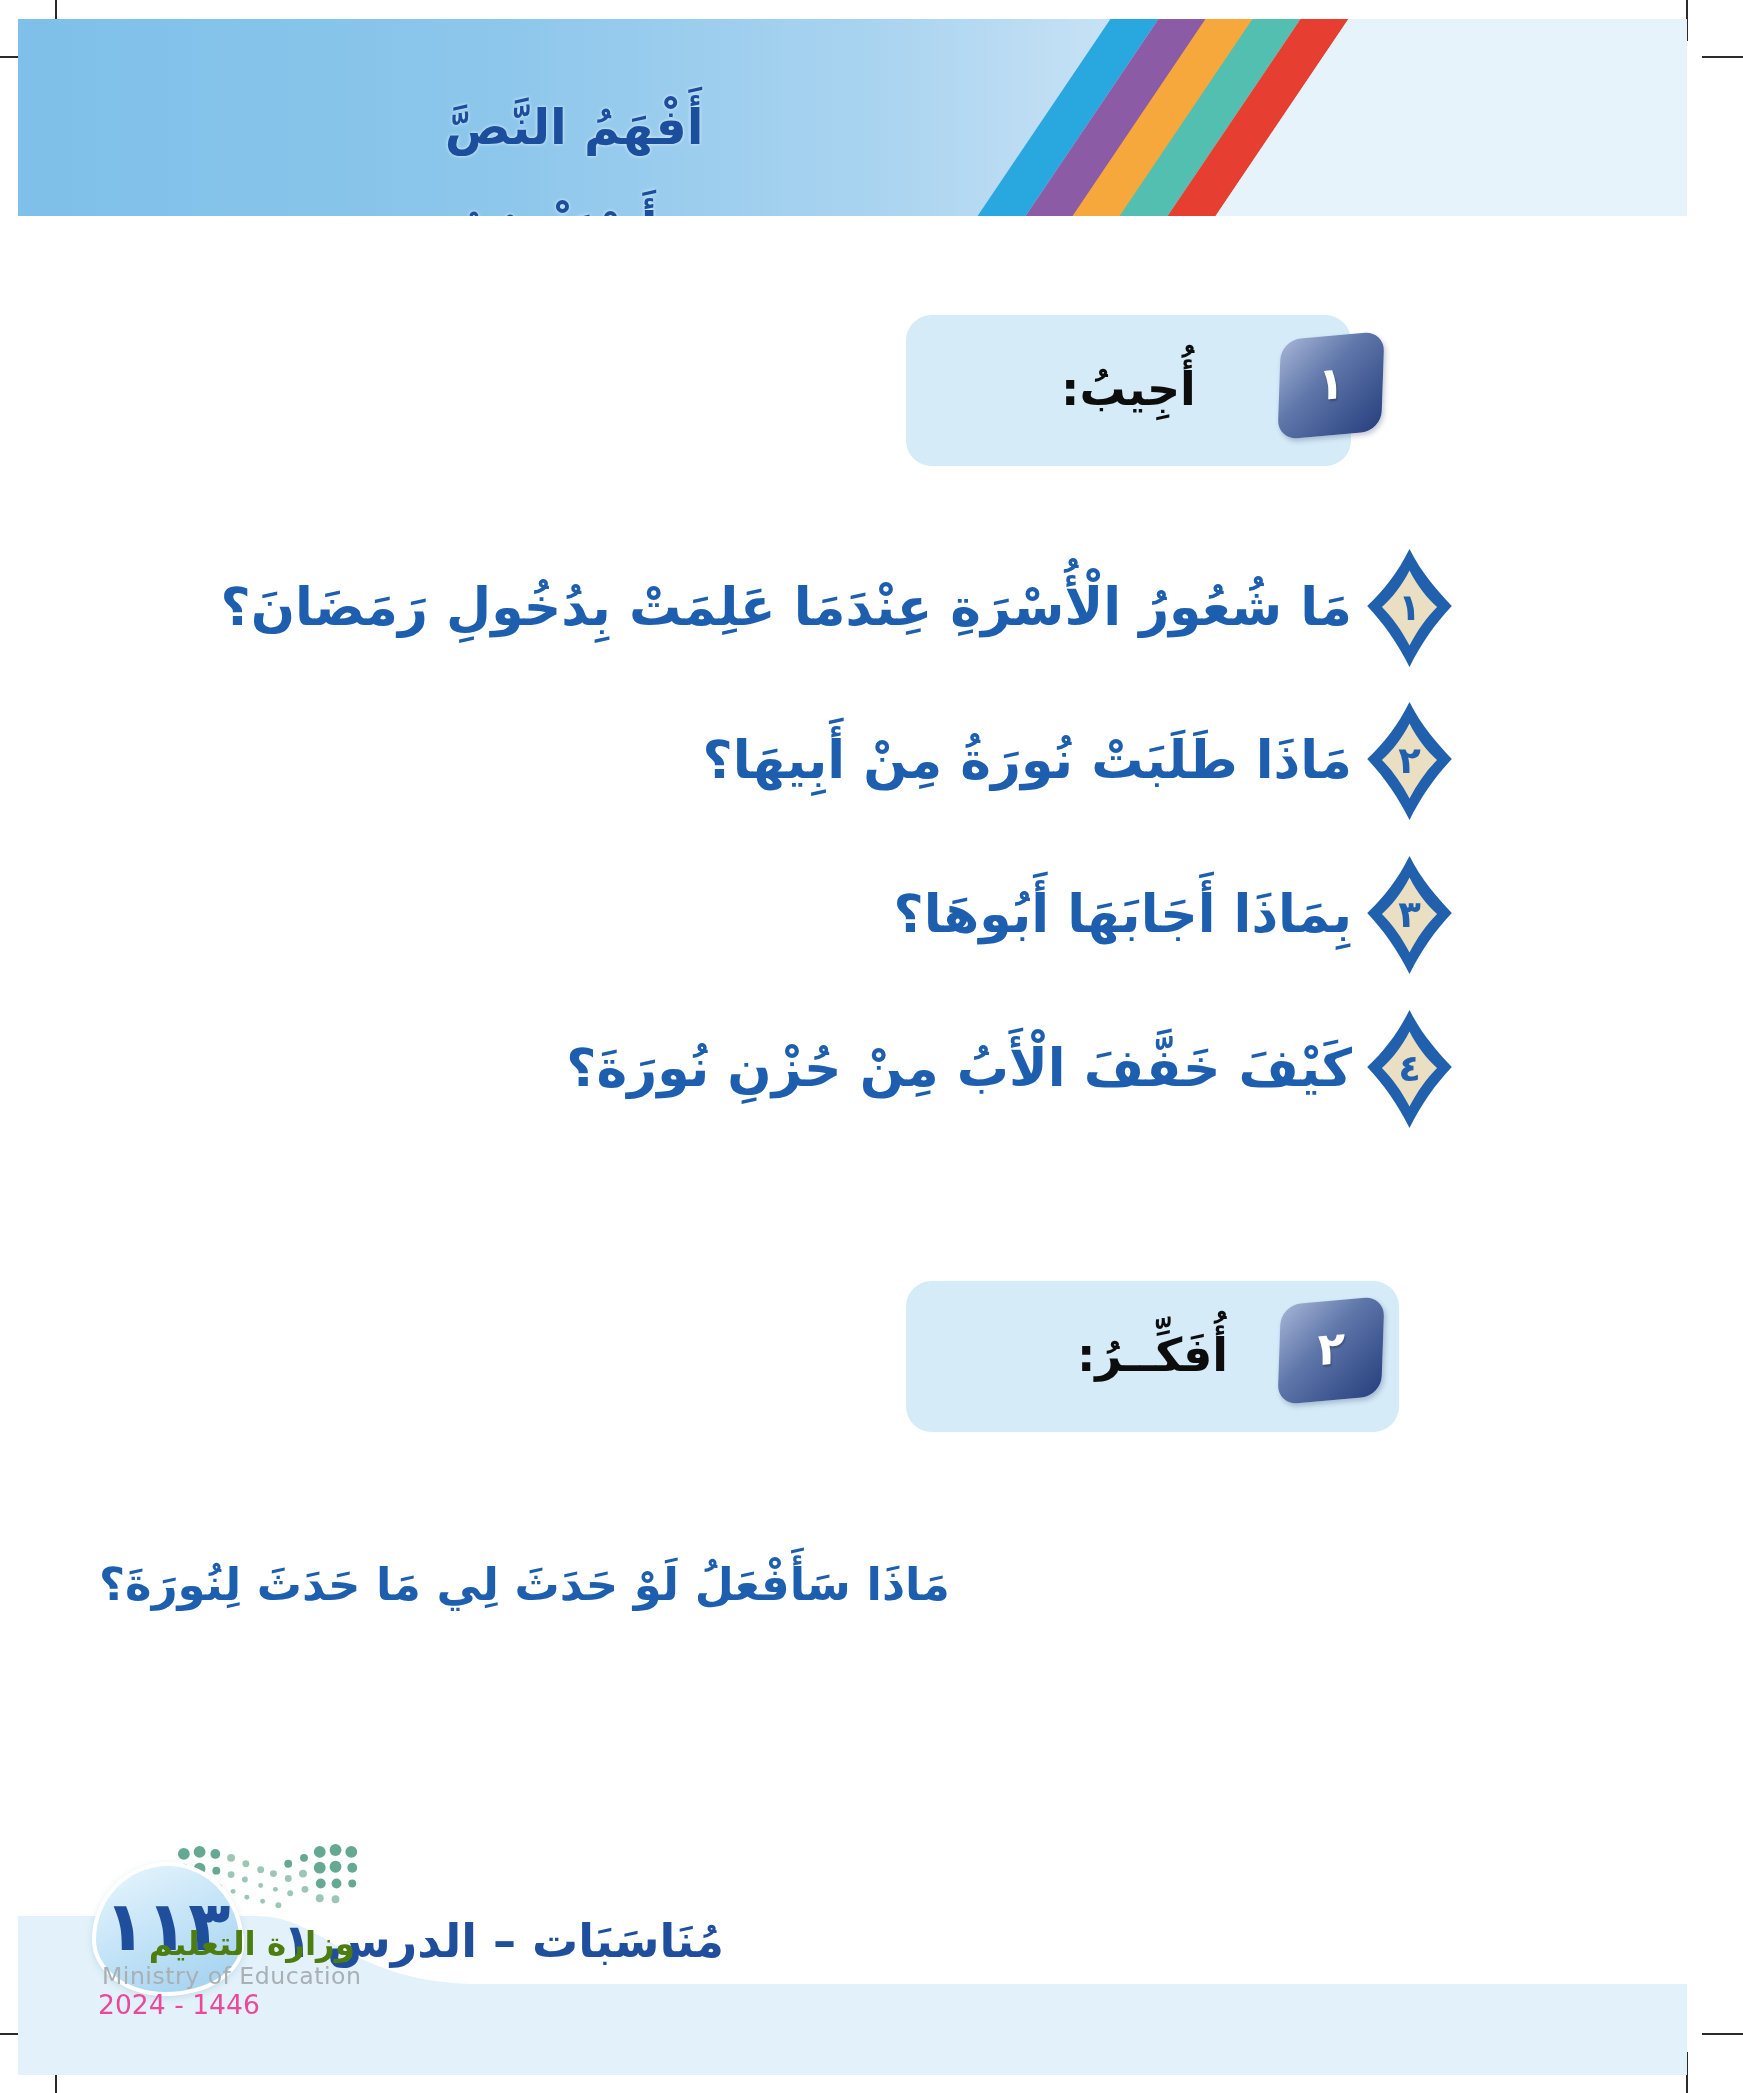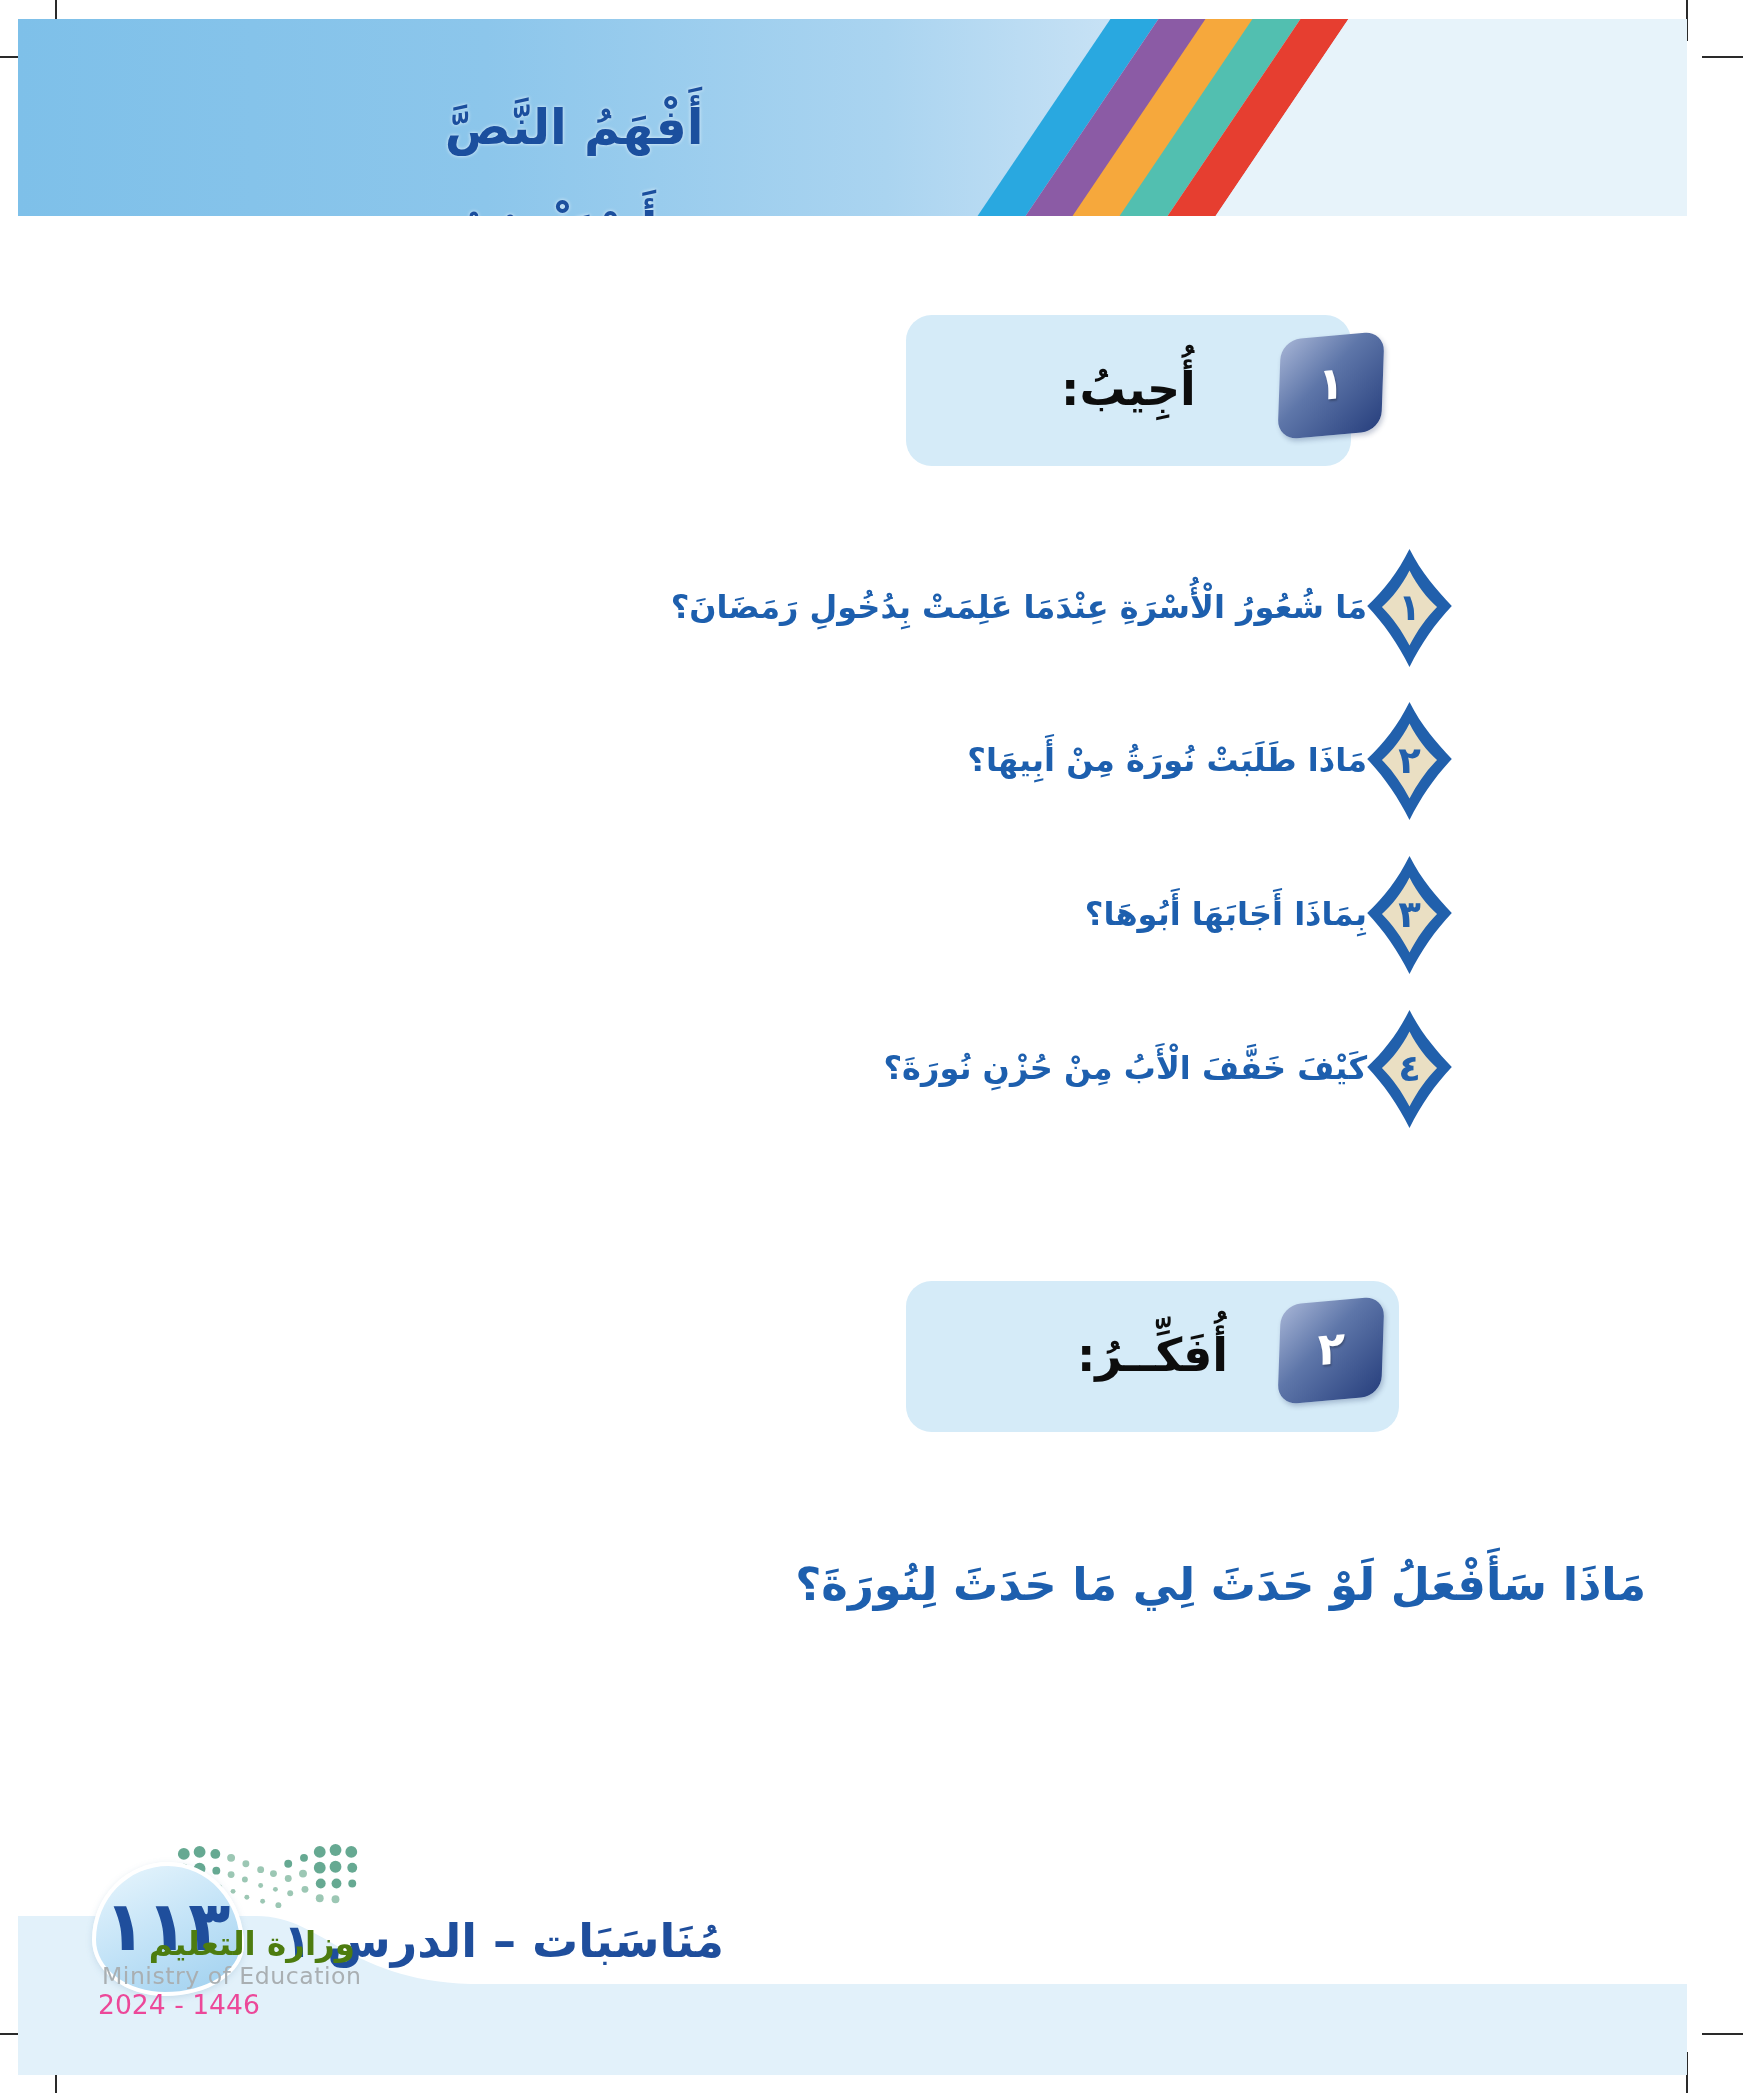--- a/index.html
+++ b/index.html
@@ -34,32 +34,32 @@
     background:linear-gradient(135deg,#a7b5d6 0%,#5e76a9 42%,#273f7d 100%);
     transform:rotate(-5deg) skewX(-7deg);
     box-shadow:2px 3px 4.9px rgba(20,40,90,.25);
   }
   .section-badge span{
     position:absolute;left:0;top:0;width:100%;height:100%;line-height:95px;text-align:center;
     color:#ffffff;font-size:45px;font-weight:bold;text-shadow:1px 2px 2px rgba(0,0,0,.25);
   }
   
   .q-text{
-    position:absolute;left:153px;width:1214px;height:128px;line-height:126px;
-    text-align:right;direction:rtl;color:#1d5fae;font-size:32px;font-weight:bold;white-space:nowrap;
+    position:absolute;left:138px;width:1214px;height:128px;line-height:126px;
+    text-align:right;direction:rtl;color:#1d5fae;font-size:52px;font-weight:bold;white-space:nowrap;
   }
   .q-diamond{position:absolute;left:1364px;width:91px;height:122px;}
   .q-diamond svg{position:absolute;left:0;top:0;}
   .q-num{
     position:absolute;left:0;top:0;width:91px;height:122px;line-height:122px;text-align:center;
     color:#2160ac;font-size:37px;font-weight:bold;
   }
   .think-text{
     position:absolute;left:99px;top:1522px;width:1547px;height:128px;line-height:126px;
-    text-align:right;direction:rtl;color:#1d5fae;font-size:45px;font-weight:bold;white-space:nowrap;
+    text-align:left;direction:rtl;color:#1d5fae;font-size:45px;font-weight:bold;white-space:nowrap;
   }
   
   .footer-wave{position:absolute;left:17.7px;top:1911px;width:1669px;height:164px;z-index:1;}
   .lesson-label{
     position:absolute;left:389px;top:1913px;width:335px;height:59px;line-height:57px;z-index:2;
     text-align:center;direction:rtl;color:#1f4e9c;font-size:46px;font-weight:bold;white-space:nowrap;
   }
   .logo-dots{position:absolute;left:172px;top:1844px;width:197px;height:74px;z-index:2;}
   .page-blob{
     position:absolute;left:92px;top:1862px;width:144px;height:126px;z-index:3;

